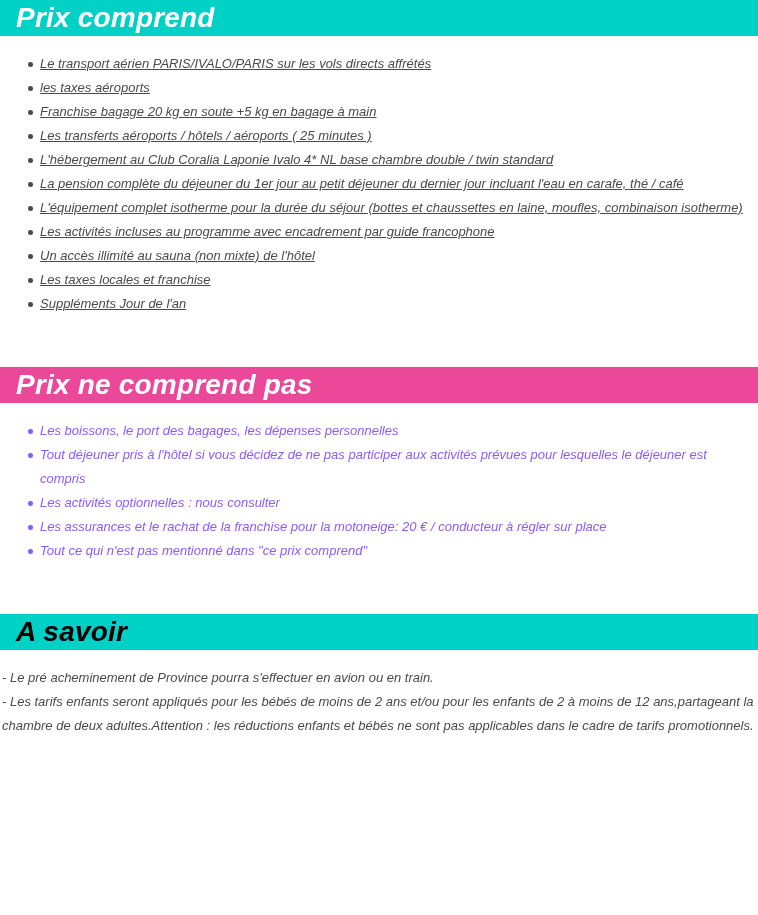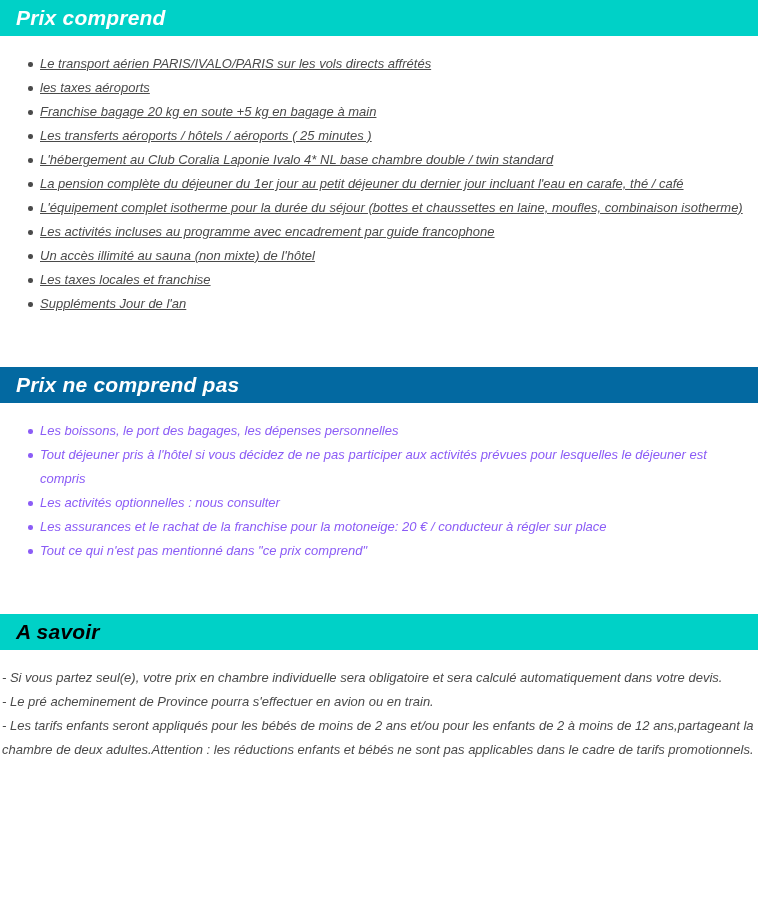--- a/index.html
+++ b/index.html
@@ -14,21 +14,21 @@
     font-family: "Liberation Sans", sans-serif;
   }
   .bar {
     box-sizing: border-box;
     height: 36px;
     width: 758px;
     display: flex;
     align-items: center;
     padding: 0 16px;
     margin: 0;
-    font-size: 21px;
+    font-size: 28px;
     font-weight: bold;
     font-style: italic;
     letter-spacing: 0.2px;
   }
   .section-2 .bar, .section-3 .bar {
     margin-top: 51px;
   }
   ul.bullet-list {
     list-style: none;
     margin: 16px 0 0 0;
@@ -77,32 +77,31 @@
         <li>La pension complète du déjeuner du 1er jour au petit déjeuner du dernier jour incluant l'eau en carafe, thé / café</li>
         <li>L'équipement complet isotherme pour la durée du séjour (bottes et chaussettes en laine, moufles, combinaison isotherme)</li>
         <li>Les activités incluses au programme avec encadrement par guide francophone</li>
         <li>Un accès illimité au sauna (non mixte) de l'hôtel</li>
         <li>Les taxes locales et franchise</li>
         <li>Suppléments Jour de l'an</li>
       </ul>
   </section>
 
   <section class="section-2">
-    <h2 class="bar" style="background: #0369a1; color: rgb(255, 255, 255);">Prix ne comprend pas</h2>
+    <h2 class="bar" style="background: #ec4899; color: rgb(255, 255, 255);">Prix ne comprend pas</h2>
     <ul class="bullet-list" style="color: #8b5cf6;">
         <li>Les boissons, le port des bagages, les dépenses personnelles</li>
         <li>Tout déjeuner pris à l'hôtel si vous décidez de ne pas participer aux activités prévues pour lesquelles le déjeuner est compris</li>
         <li>Les activités optionnelles : nous consulter</li>
         <li>Les assurances et le rachat de la franchise pour la motoneige: 20 € / conducteur à régler sur place</li>
         <li>Tout ce qui n'est pas mentionné dans "ce prix comprend"</li>
       </ul>
   </section>
 
   <section class="section-3">
     <h2 class="bar" style="background: rgb(0, 209, 199); color: #000000;">A savoir</h2>
     <div class="notes" style="color: rgb(74, 74, 74);">
-        <p>- Si vous partez seul(e), votre prix en chambre individuelle sera obligatoire et sera calculé automatiquement dans votre devis.</p>
         <p>- Le pré acheminement de Province pourra s'effectuer en avion ou en train.</p>
         <p>- Les tarifs enfants seront appliqués pour les bébés de moins de 2 ans et/ou pour les enfants de 2 à moins de 12 ans,partageant la chambre de deux adultes.Attention : les réductions enfants et bébés ne sont pas applicables dans le cadre de tarifs promotionnels.</p>
       </div>
   </section>
 
 </div>
 
 </body></html>

